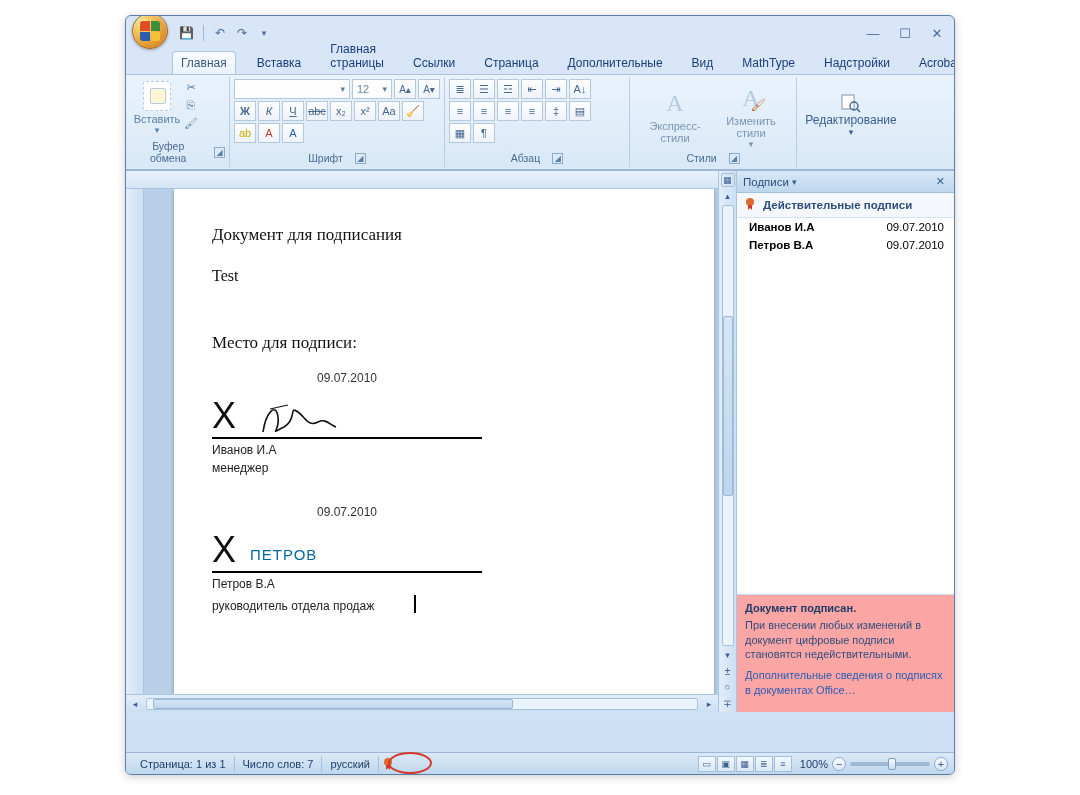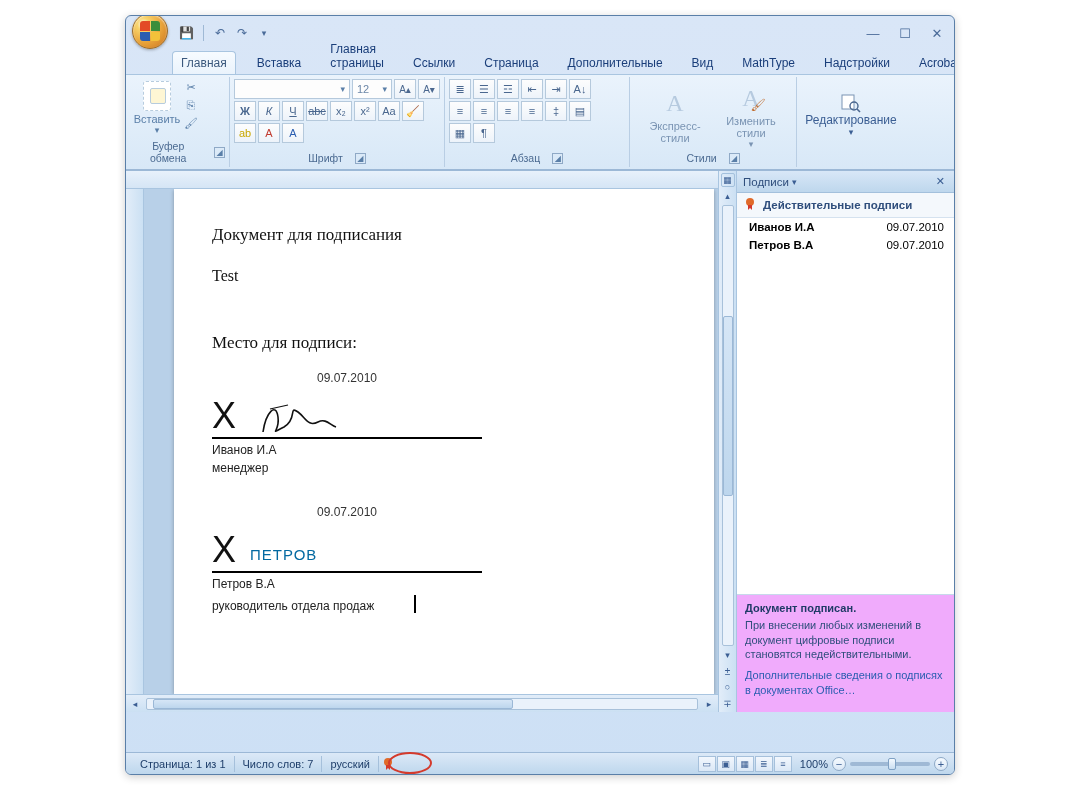--- a/index.html
+++ b/index.html
@@ -70,21 +70,21 @@
   .sv-thumb{position:absolute;top:110px;left:0;right:0;height:180px;background:linear-gradient(#d6e6f6,#bdd6ed);border:1px solid #9bb8d6;border-radius:2px;}
 
   .pane{width:218px;background:#f4f8fc;border-left:1px solid #a9c5e0;display:flex;flex-direction:column;font-size:11.5px;}
   .pane-hdr{height:22px;background:linear-gradient(#d8e7f7,#bed7ed);border-bottom:1px solid #a3c0dc;display:flex;align-items:center;padding:9px 6px;color:#2f4e7c;font-weight:normal;justify-content:flex-end;}
   .pane-hdr .x{margin-left:auto;color:#3b5e93;font-size:11px;padding:0 3px;}
   .pane-hdr .d{color:#3b5e93;font-size:9px;padding:0 3px;}
   .pane-sub{padding:4px 6px;border-bottom:1px solid #d5e2ef;color:#2f4e7c;font-weight:bold;display:flex;gap:6px;align-items:center;}
   .pane-list{flex:1;background:#fff;margin:0;border:none;}
   .sig-row{display:flex;justify-content:space-between;padding:3px 10px 3px 12px;color:#000;}
   .sig-row b{font-weight:bold;}
-  .pane-foot{padding:6px 8px 14px 8px;font-size:11px;color:#2f4e7c;line-height:1.35;background:#f0abfc;border-top:1px solid #c7d9eb;}
+  .pane-foot{padding:6px 8px 14px 8px;font-size:11px;color:#2f4e7c;line-height:1.35;background:#fca5a5;border-top:1px solid #c7d9eb;}
   .pane-foot .signed{font-weight:bold;color:#1f3a66;margin-bottom:2px;}
   .pane-foot .link{color:#2a5db0;cursor:pointer;margin-top:6px;}
 
   .statusbar{height:22px;background:linear-gradient(#dce9f7,#bed7ed);border-top:1px solid #9cb8d6;display:flex;align-items:center;font-size:11px;color:#1e3e6a;padding:0 6px;gap:0;}
   .status-cell{padding:0 8px;border-right:1px solid #a5c0db;height:16px;display:flex;align-items:center;}
   .status-icon{width:18px;height:16px;display:flex;align-items:center;justify-content:center;}
   .seal{width:14px;height:14px;}
   .circle-annot{position:absolute;border:2px solid #d43a2c;border-radius:50%;width:44px;height:22px;pointer-events:none;}
   .view-btns{display:flex;gap:1px;margin-left:auto;}
   .view-btns span{width:18px;height:16px;border:1px solid #a5c0db;background:linear-gradient(#f2f7fd,#dbe8f6);display:flex;align-items:center;justify-content:center;font-size:9px;color:#3b5e93;}

